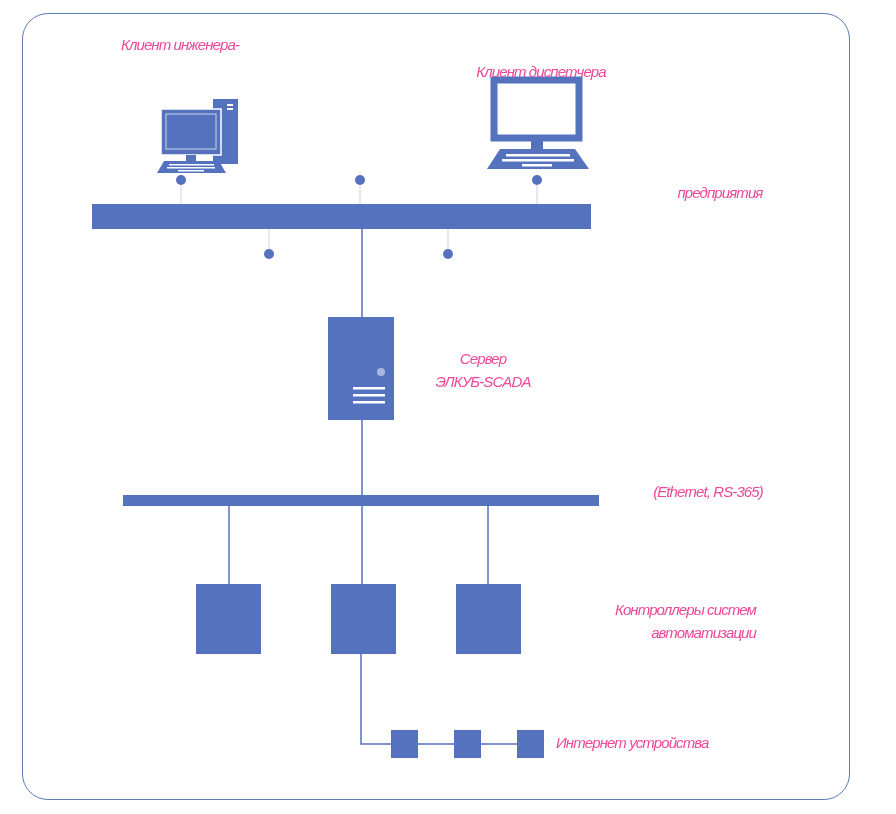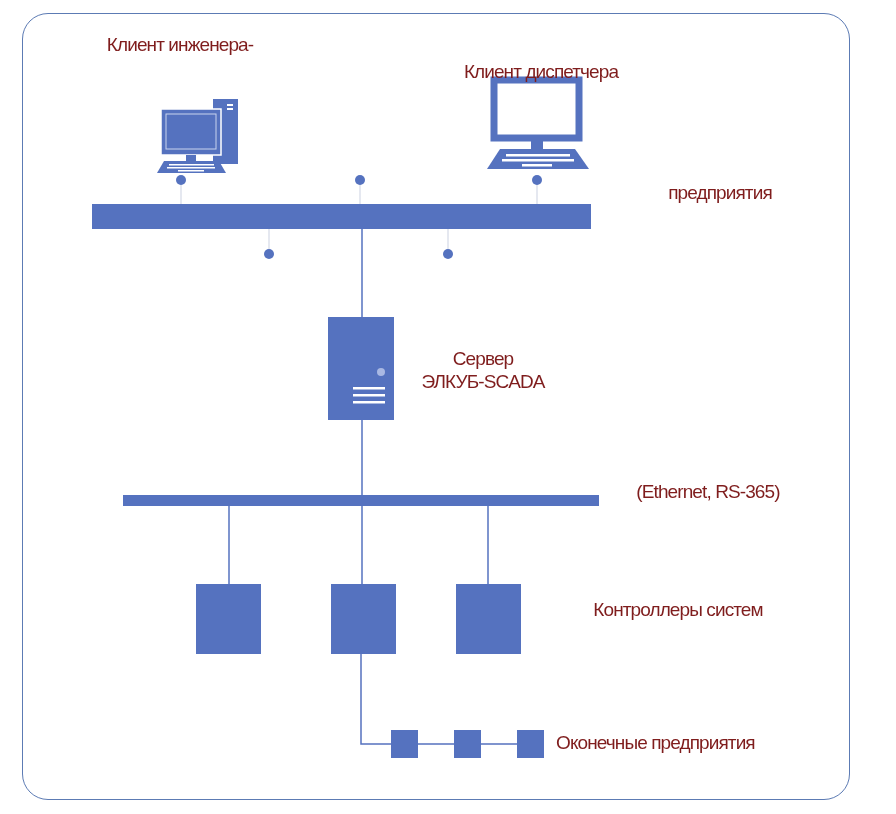--- a/index.html
+++ b/index.html
@@ -1,22 +1,22 @@
 <!DOCTYPE html>
 <html><head>
   <meta charset="utf-8">
   <style>
     html, body { margin: 0; padding: 0; background: #ffffff; }
     body { width: 896px; height: 814px; position: relative; overflow: hidden;
            font-family: "Liberation Sans", sans-serif; }
     .frame { position: absolute; left: 22px; top: 13px; width: 828px; height: 787px;
              border: 1.5px solid #5c7bb4; border-radius: 26px; box-sizing: border-box; }
     svg.diagram { position: absolute; left: 0; top: 0; width: 896px; height: 814px; }
-    .lbl { position: absolute; color: #7f1d1d; font-size: 19px; letter-spacing: -0.9px;
-           line-height: 23px; text-align: center; white-space: nowrap; }
+    .lbl { position: absolute; color: #ec4899; font-size: 15px; letter-spacing: -0.9px;
+           line-height: 23px; text-align: center; white-space: nowrap; font-style: italic; }
   </style>
 </head>
 <body>
 
 <div class="frame"></div>
 
 <svg class="diagram" viewBox="0 0 896 814">
 
   <g>
     <rect x="213" y="99" width="25" height="65" fill="#5572bf"></rect>
@@ -90,18 +90,19 @@
 <div class="lbl" style="left:636px; top:181px; width:168px;">
   <div>предприятия</div>
 </div>
 <div class="lbl" style="left:418px; top:347px; width:130px;">
   <div>Сервер</div>
   <div>ЭЛКУБ-SCADA</div>
 </div>
 <div class="lbl" style="left:618px; top:480px; width:180px;">
   <div>(Ethernet, RS-365)</div>
 </div>
-<div class="lbl" style="left:568px; top:598px; width:220px;">
+<div class="lbl" style="left:536px; top:598px; width:220px;text-align:right;">
   <div>Контроллеры систем</div>
+  <div>автоматизации</div>
 </div>
 <div class="lbl" style="left:556px; top:731px; text-align:left;">
-  <div>Оконечные предприятия</div>
+  <div>Интернет устройства</div>
 </div>
 
 </body></html>

